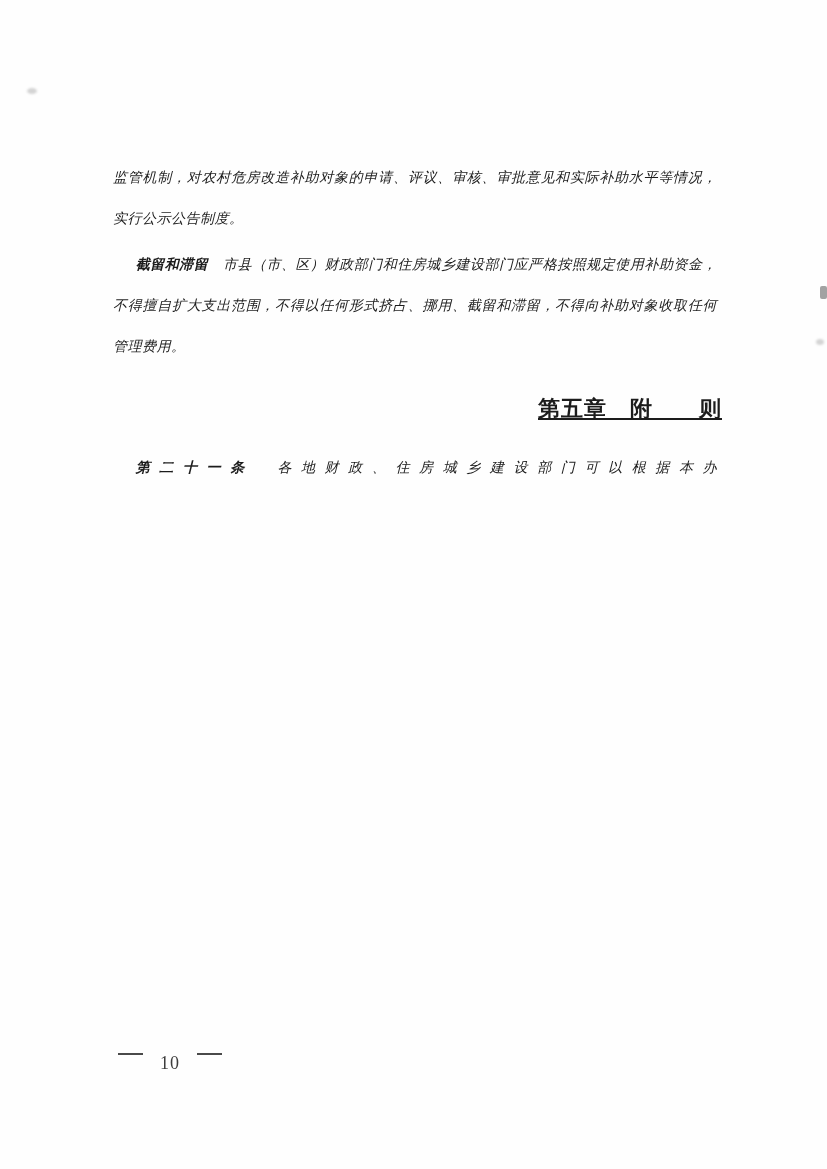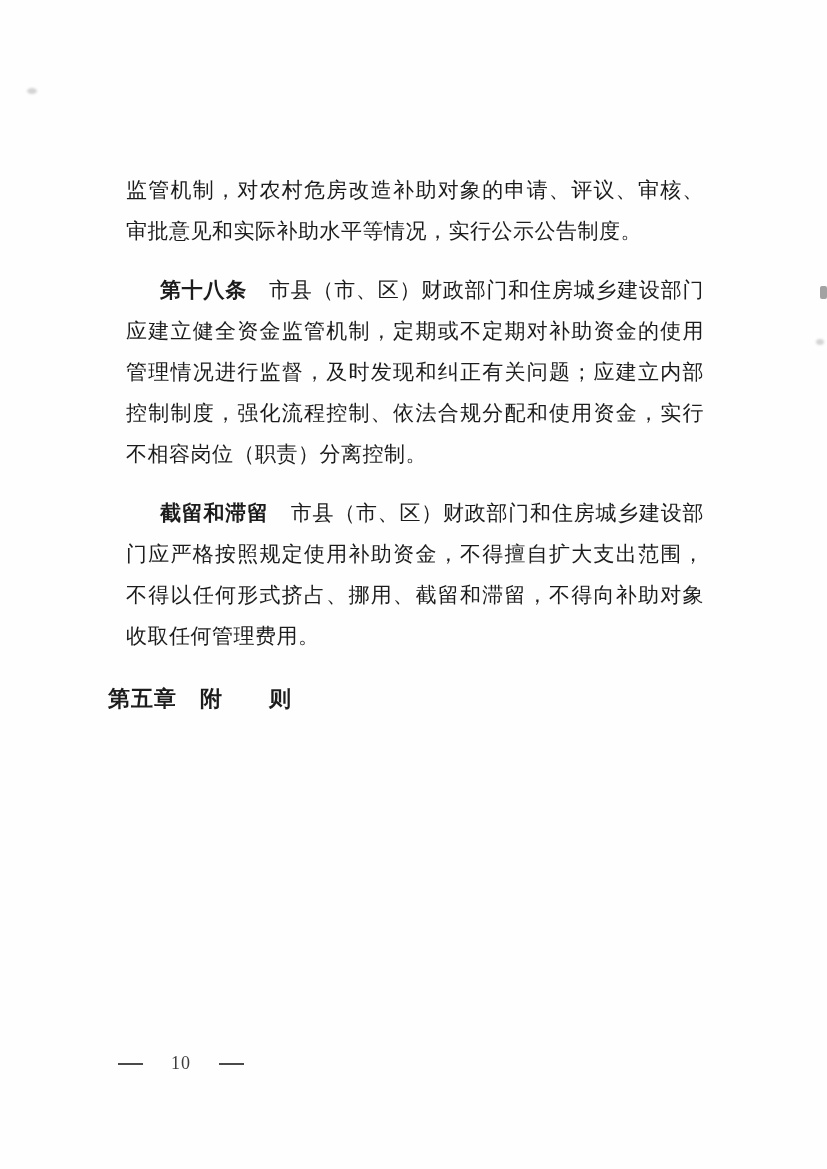--- a/index.html
+++ b/index.html
@@ -14,43 +14,44 @@
     background: #fefefe;
     color: #1c1c1c;
     overflow: hidden;
   }
   .content {
     position: absolute;
     left: 108px; top: 152px;
     width: 614px;
   }
   .content p {
-    margin: 18px;
-    font-size: 21px;
+    margin: 5px;
+    font-size: 14px;
     line-height: 41px;
     text-align: justify;
     letter-spacing: 0.5px;
+    font-style: italic;
   }
   .content p.indent { text-indent: 1.62em; }
   .content p.force-last { text-align-last: justify; }
   .article-label { font-weight: bold; }
   .chapter {
     margin: 21px 0 18px 0;
     font-size: 22px;
     font-weight: bold;
     line-height: 41px;
-    text-align: left;
+    text-align: right;
     letter-spacing: 1px;
+    text-decoration: underline;
   }
   .footer {
     position: absolute;
     left: 118px; top: 1053px;
     display: flex;
-    align-items: center;
-    gap: 28px;
+    gap: 17px;
     font-size: 18px;
     color: #3c3c3c;
   }
   .footer .dash {
     display: inline-block;
     width: 25px; height: 2px;
     background: #4a4a4a;
   }
   .footer .pagenum {
     font-family: "Liberation Serif", serif;
@@ -72,23 +73,23 @@
     background: #888; opacity: .35; border-radius: 50%;
     filter: blur(1px);
   }
 </style>
 </head>
 <body>
 
 <div class="page">
   <div class="content" id="content">
       <p class="">监管机制，对农村危房改造补助对象的申请、评议、审核、审批意见和实际补助水平等情况，实行公示公告制度。</p>
-      <p class="indent"><b class="article-label">第十八条</b>　市县（市、区）财政部门和住房城乡建设部门应建立健全资金监管机制，定期或不定期对补助资金的使用管理情况进行监督，及时发现和纠正有关问题；应建立内部控制制度，强化流程控制、依法合规分配和使用资金，实行不相容岗位（职责）分离控制。</p>
       <p class="indent"><b class="article-label">截留和滞留</b>　市县（市、区）财政部门和住房城乡建设部门应严格按照规定使用补助资金，不得擅自扩大支出范围，不得以任何形式挤占、挪用、截留和滞留，不得向补助对象收取任何管理费用。</p>
       <h3 class="chapter">第五章　附　　则</h3>
+      <p class="indent force-last"><b class="article-label">第二十一条</b>　各地财政、住房城乡建设部门可以根据本办</p>
     </div>
 
   <div class="footer">
     <span class="dash"></span>
     <span class="pagenum">10</span>
     <span class="dash"></span>
   </div>
 
   <div class="artifact a1"></div>
   <div class="artifact a2"></div>

